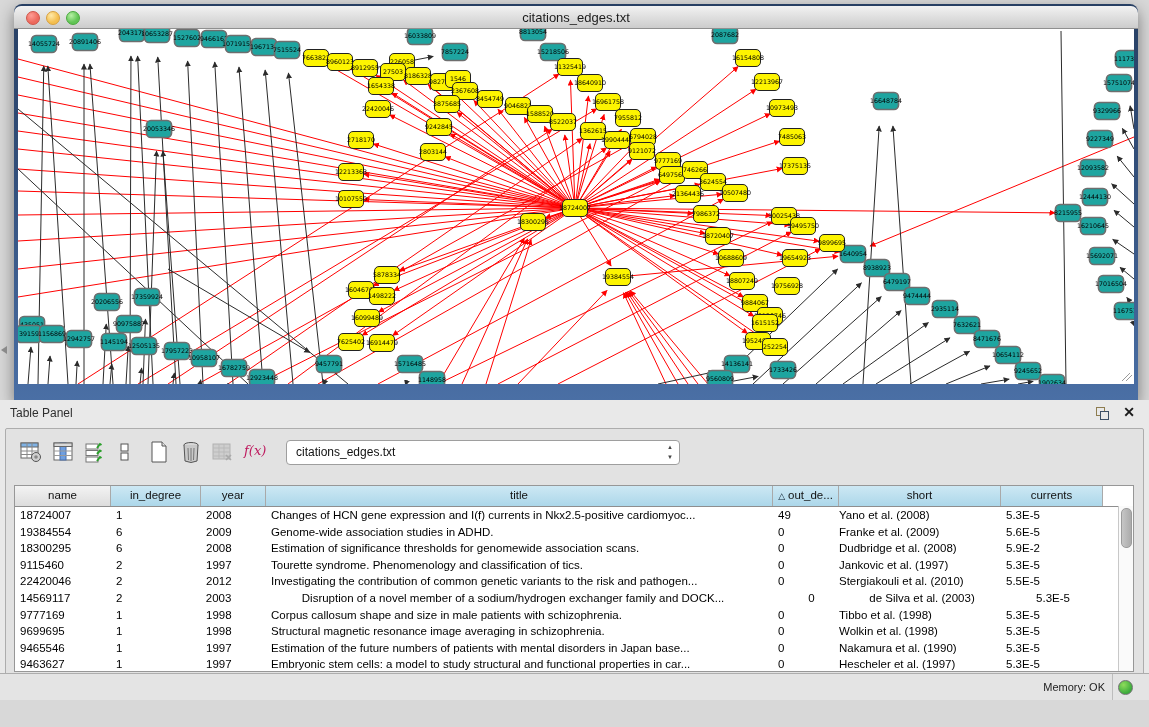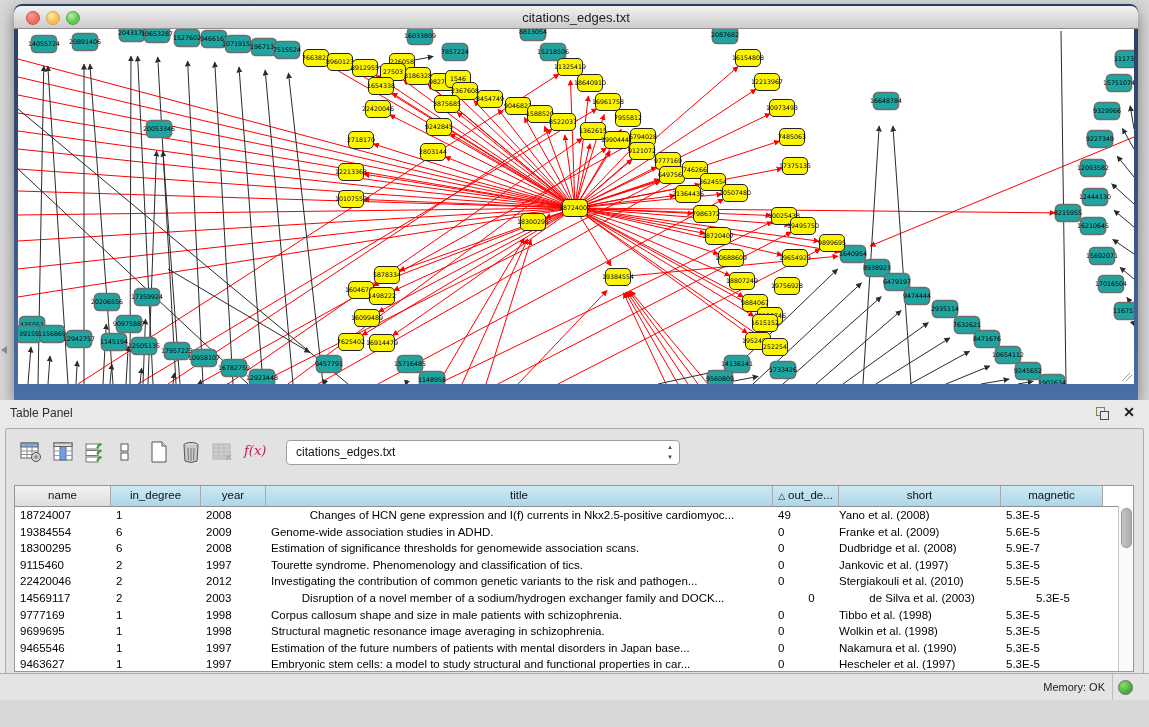--- a/index.html
+++ b/index.html
@@ -801,49 +801,49 @@
     </div>
 
     <div class="tbl">
       <div class="tbl-head" id="tblhead">
           <div class="th name-col" style="width: 96px;">name</div>
           <div class="th" style="width: 90px;">in_degree</div>
           <div class="th" style="width: 65px;">year</div>
           <div class="th" style="width: 507px;">title</div>
           <div class="th" style="width: 66px;"><span class="sort-tri">△</span>out_de...</div>
           <div class="th" style="width: 162px;">short</div>
-          <div class="th" style="width: 102px;">magnetic</div>
+          <div class="th" style="width: 102px;">currents</div>
         </div>
       <div class="tbl-body" id="tblbody">
           <div class="tr">
             <div class="td" style="width: 96px;">18724007</div>
             <div class="td" style="width: 90px;">1</div>
             <div class="td" style="width: 65px;">2008</div>
-            <div class="td" style="width: 507px; text-align: center;">Changes of HCN gene expression and I(f) currents in Nkx2.5-positive cardiomyoc...</div>
+            <div class="td" style="width: 507px;">Changes of HCN gene expression and I(f) currents in Nkx2.5-positive cardiomyoc...</div>
             <div class="td" style="width: 66px;">49</div>
             <div class="td center" style="width: 162px;">Yano et al. (2008)</div>
             <div class="td" style="width: 102px;">5.3E-5</div>
           </div>
           <div class="tr">
             <div class="td" style="width: 96px;">19384554</div>
             <div class="td" style="width: 90px;">6</div>
             <div class="td" style="width: 65px;">2009</div>
             <div class="td" style="width: 507px;">Genome-wide association studies in ADHD.</div>
             <div class="td" style="width: 66px;">0</div>
             <div class="td center" style="width: 162px;">Franke et al. (2009)</div>
             <div class="td" style="width: 102px;">5.6E-5</div>
           </div>
           <div class="tr">
             <div class="td" style="width: 96px;">18300295</div>
             <div class="td" style="width: 90px;">6</div>
             <div class="td" style="width: 65px;">2008</div>
             <div class="td" style="width: 507px;">Estimation of significance thresholds for genomewide association scans.</div>
             <div class="td" style="width: 66px;">0</div>
             <div class="td center" style="width: 162px;">Dudbridge et al. (2008)</div>
-            <div class="td" style="width: 102px;">5.9E-7</div>
+            <div class="td" style="width: 102px;">5.9E-2</div>
           </div>
           <div class="tr">
             <div class="td" style="width: 96px;">9115460</div>
             <div class="td" style="width: 90px;">2</div>
             <div class="td" style="width: 65px;">1997</div>
             <div class="td" style="width: 507px;">Tourette syndrome. Phenomenology and classification of tics.</div>
             <div class="td" style="width: 66px;">0</div>
             <div class="td center" style="width: 162px;">Jankovic et al. (1997)</div>
             <div class="td" style="width: 102px;">5.3E-5</div>
           </div>

